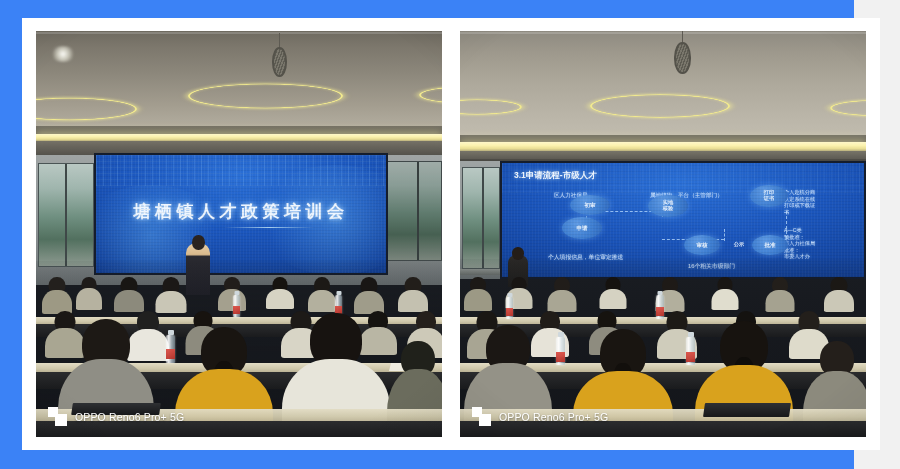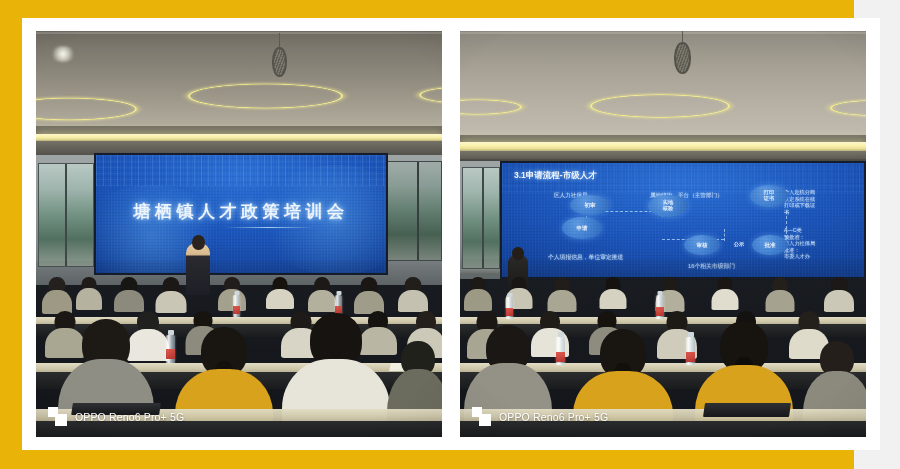--- a/index.html
+++ b/index.html
@@ -12,21 +12,21 @@
 
   body {
     background: #f1f1f1;
     font-family: "Liberation Sans", sans-serif;
   }
 
   .page {
     position: absolute;
     left: 0; top: 0;
     width: 854px; height: 469px;
-    background: #eab308;
+    background: #3b82f6;
   }
 
   
   .photo-card {
     position: absolute;
     left: 22px; top: 18px;
     width: 858px; height: 432px;
     background: #ffffff;
   }
 

